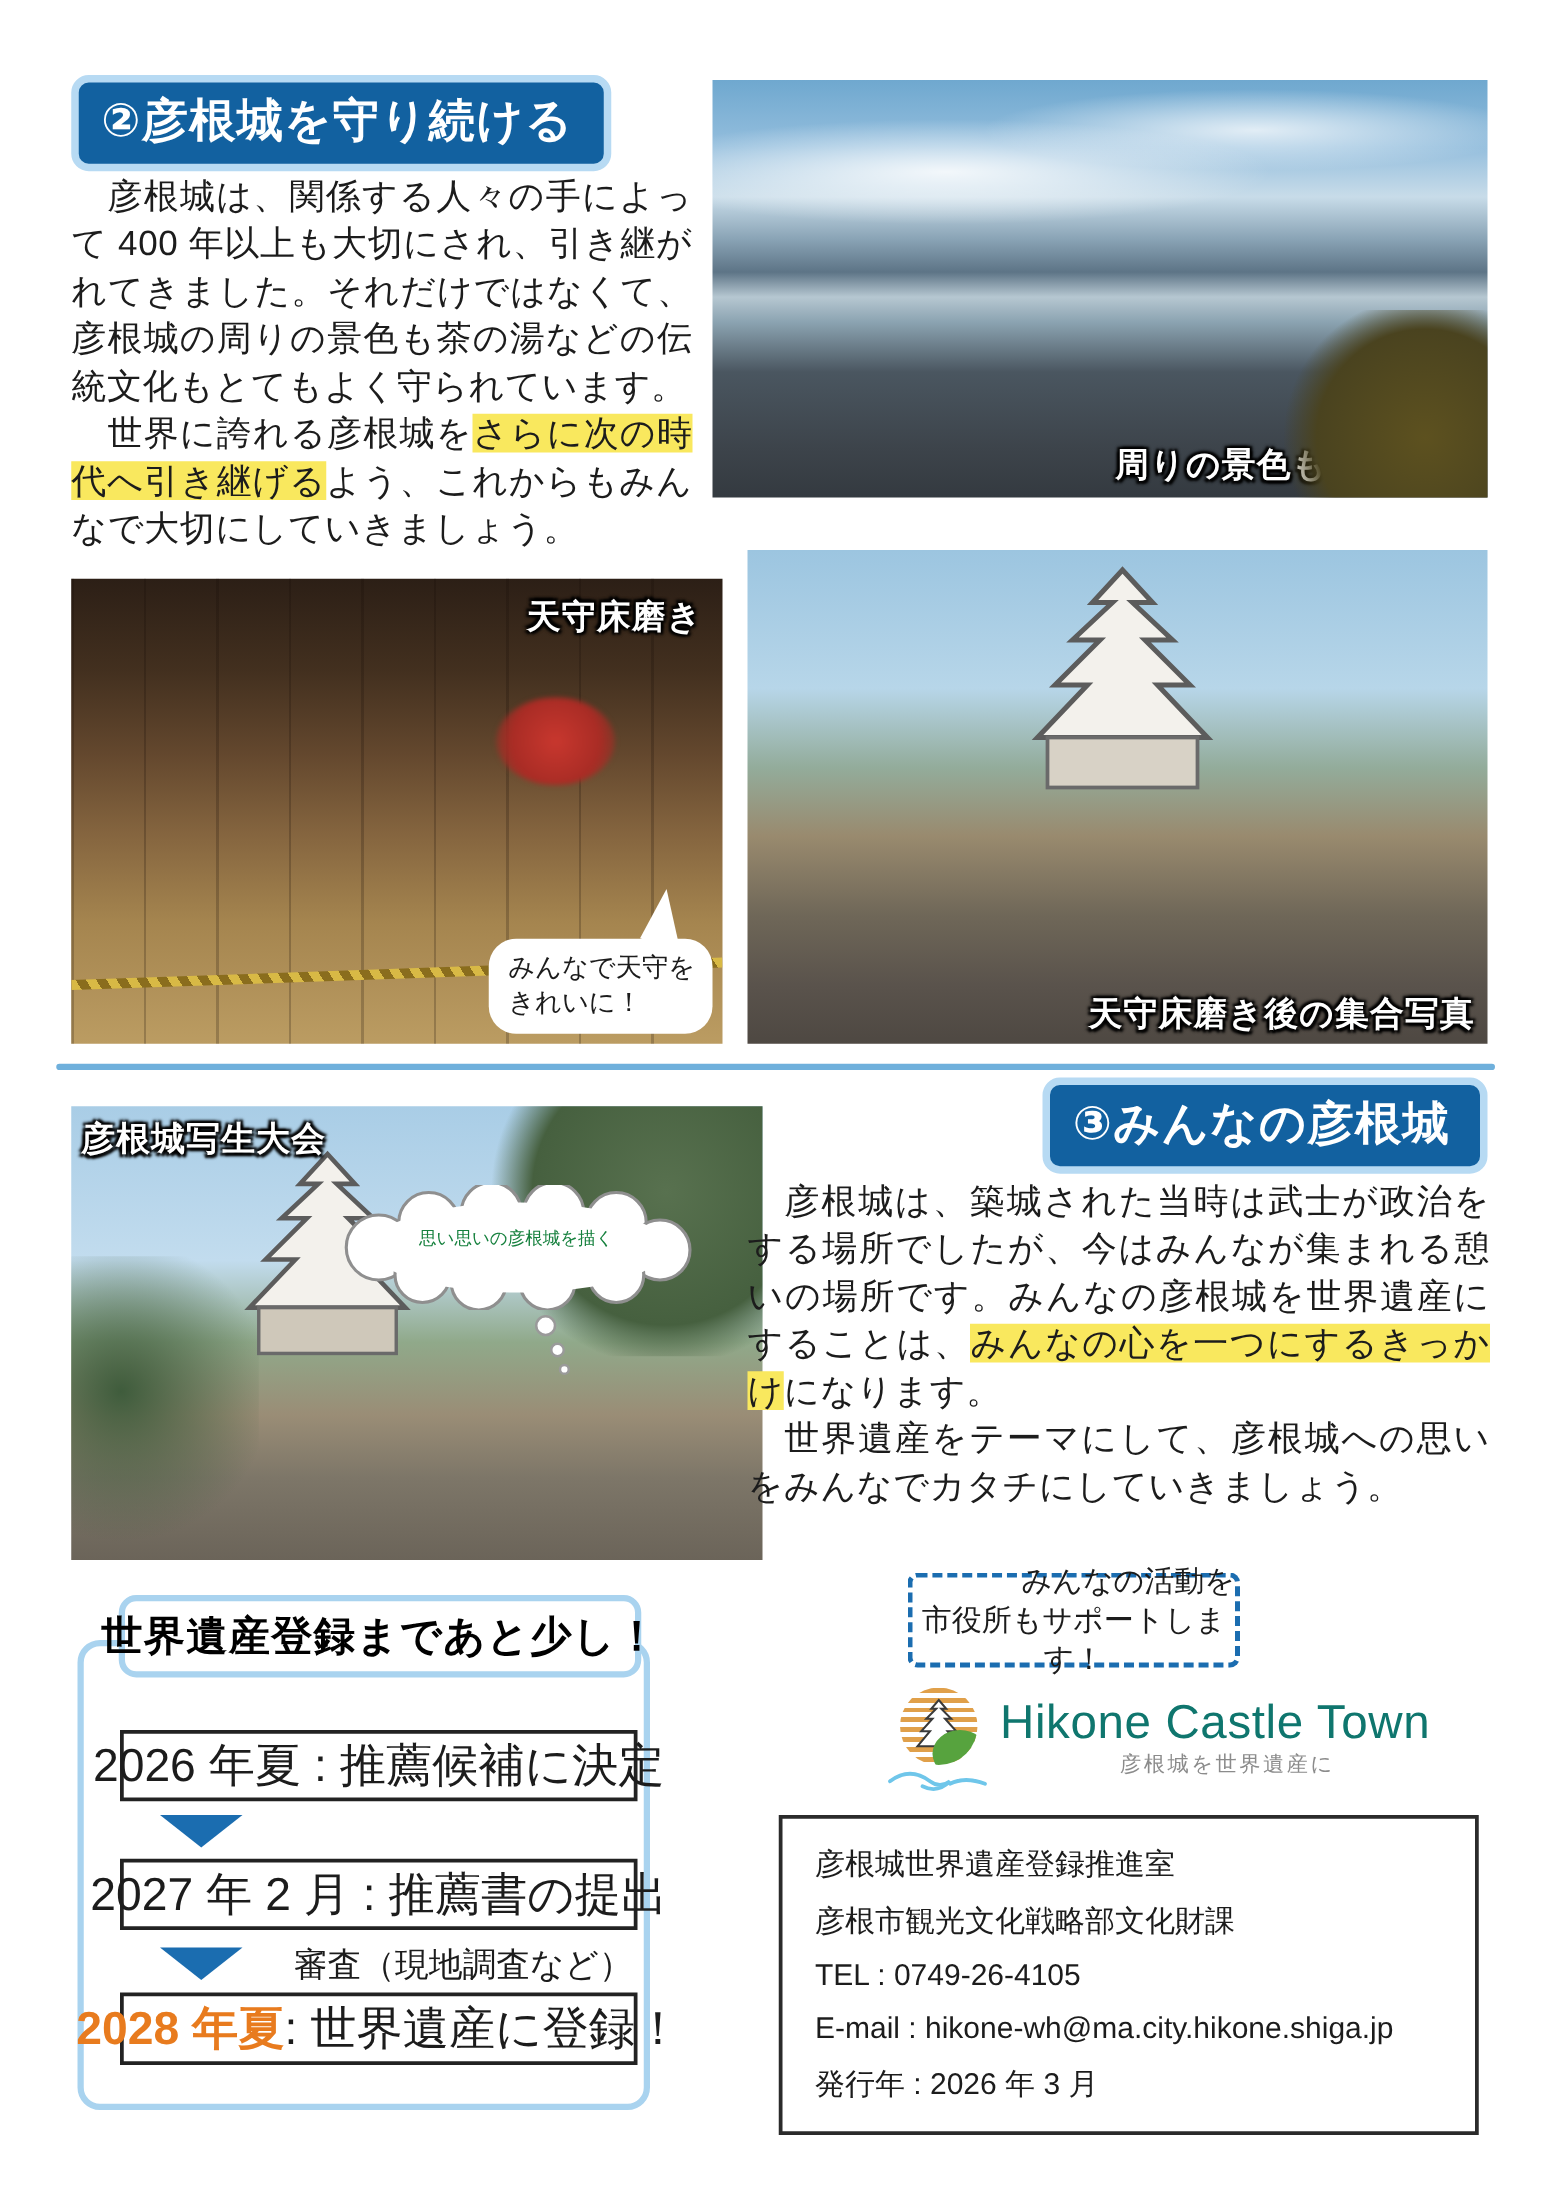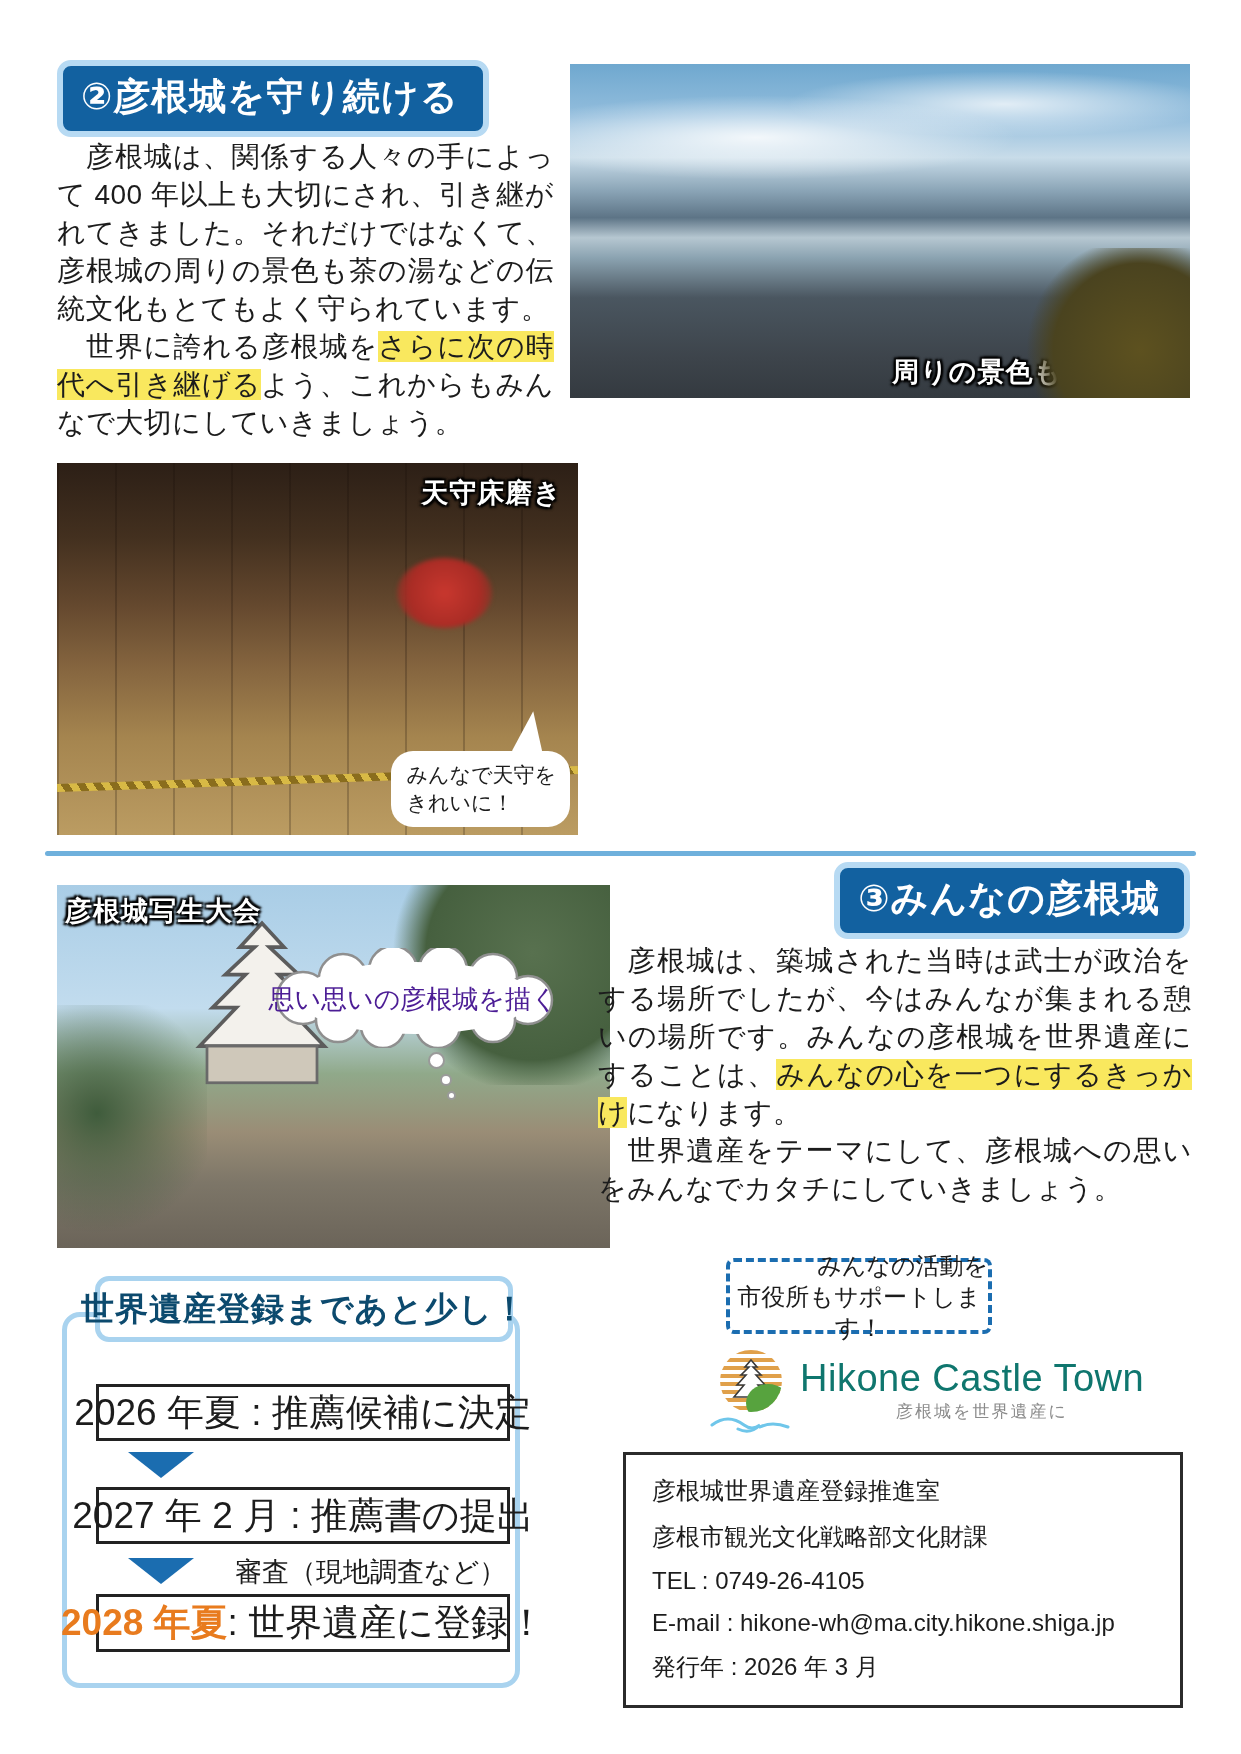--- a/index.html
+++ b/index.html
@@ -76,34 +76,34 @@
   .speech-bubble .tail {
     position:absolute; right:18px; top:-38px; width:0; height:0;
     border-left:8px solid transparent; border-right:26px solid transparent;
     border-bottom:44px solid #ffffff; transform:rotate(18deg);
   }
 
   
   .thought { position:absolute; }
   .thought .cloud-text {
     position:absolute; left:0; right:0; top:34px; text-align:center;
-    color:#4c1d95; font-size:26px; white-space:nowrap;
+    color:#15803d; font-size:14px; white-space:nowrap;
   }
   .tdot { position:absolute; background:#ffffff; border:2px solid #9a9a9a; border-radius:50%; }
 
   
   .divider { position:absolute; background:#6fb0dc; border-radius:3px; }
 
   
   .timeline-wrap {
     position:absolute; border:5px solid #a9d3ef; border-radius:18px; background:#ffffff;
   }
   .timeline-title {
     position:absolute; background:#ffffff; border:5px solid #a9d3ef; border-radius:14px;
-    color:#0c4a6e; font-weight:700; font-size:33px; letter-spacing:1px;
+    color:#000000; font-weight:700; font-size:33px; letter-spacing:1px;
     display:flex; align-items:center; justify-content:center; white-space:nowrap;
   }
   .tl-box {
     position:absolute; background:#ffffff; border:3px solid #222222;
     display:flex; align-items:center; justify-content:center;
     font-size:37px; color:#1c1c1c; white-space:nowrap;
   }
   .tl-box .orange { color:#e87b1e; font-weight:700; }
   .tl-arrow {
     position:absolute; width:0; height:0;
@@ -161,20 +161,27 @@
     <div class="red-shirt"></div>
     <div class="rope"></div>
     <div class="photo-caption" style="right:16px; top:12px;">天守床磨き</div>
     <div class="speech-bubble" style="right:8px; bottom:8px;">
       <div class="tail"></div>
       <div>みんなで天守を</div>
       <div>きれいに！</div>
     </div>
   </div>
 
+  <div class="photo photo-group" style="left:598px; top:440px; width:592px; height:395px;">
+    <svg class="castle-svg" style="left:180px; top:8px;" width="240" height="190" viewBox="0 0 120 95">
+      <path d="M60 4 l12 13 h-8 l16 15 h-11 l18 18 h-13 l20 21 h-68 l20-21 h-13 l18-18 h-11 l16-15 h-8 z" fill="#f3f1ec" stroke="#5c5c5c" stroke-width="2"></path>
+      <rect x="30" y="71" width="60" height="20" fill="#d8d2c6" stroke="#6a6a6a" stroke-width="1.5"></rect>
+    </svg>
+    <div class="photo-caption" style="right:10px; bottom:6px;">天守床磨き後の集合写真</div>
+  </div>
 
   <div class="divider" style="left:45px; top:851px; width:1151px; height:5px;"></div>
 
   <div class="badge" style="right:51px; top:862px;">
     <span>③みんなの彦根城</span>
   </div>
 
   <div class="photo photo-sketch" style="left:57px; top:885px; width:553px; height:363px;">
     <svg class="castle-svg" style="left:95px; top:28px;" width="220" height="180" viewBox="0 0 120 95">
       <path d="M60 4 l12 13 h-8 l16 15 h-11 l18 18 h-13 l20 21 h-68 l20-21 h-13 l18-18 h-11 l16-15 h-8 z" fill="#f3f1ec" stroke="#5c5c5c" stroke-width="2"></path>

